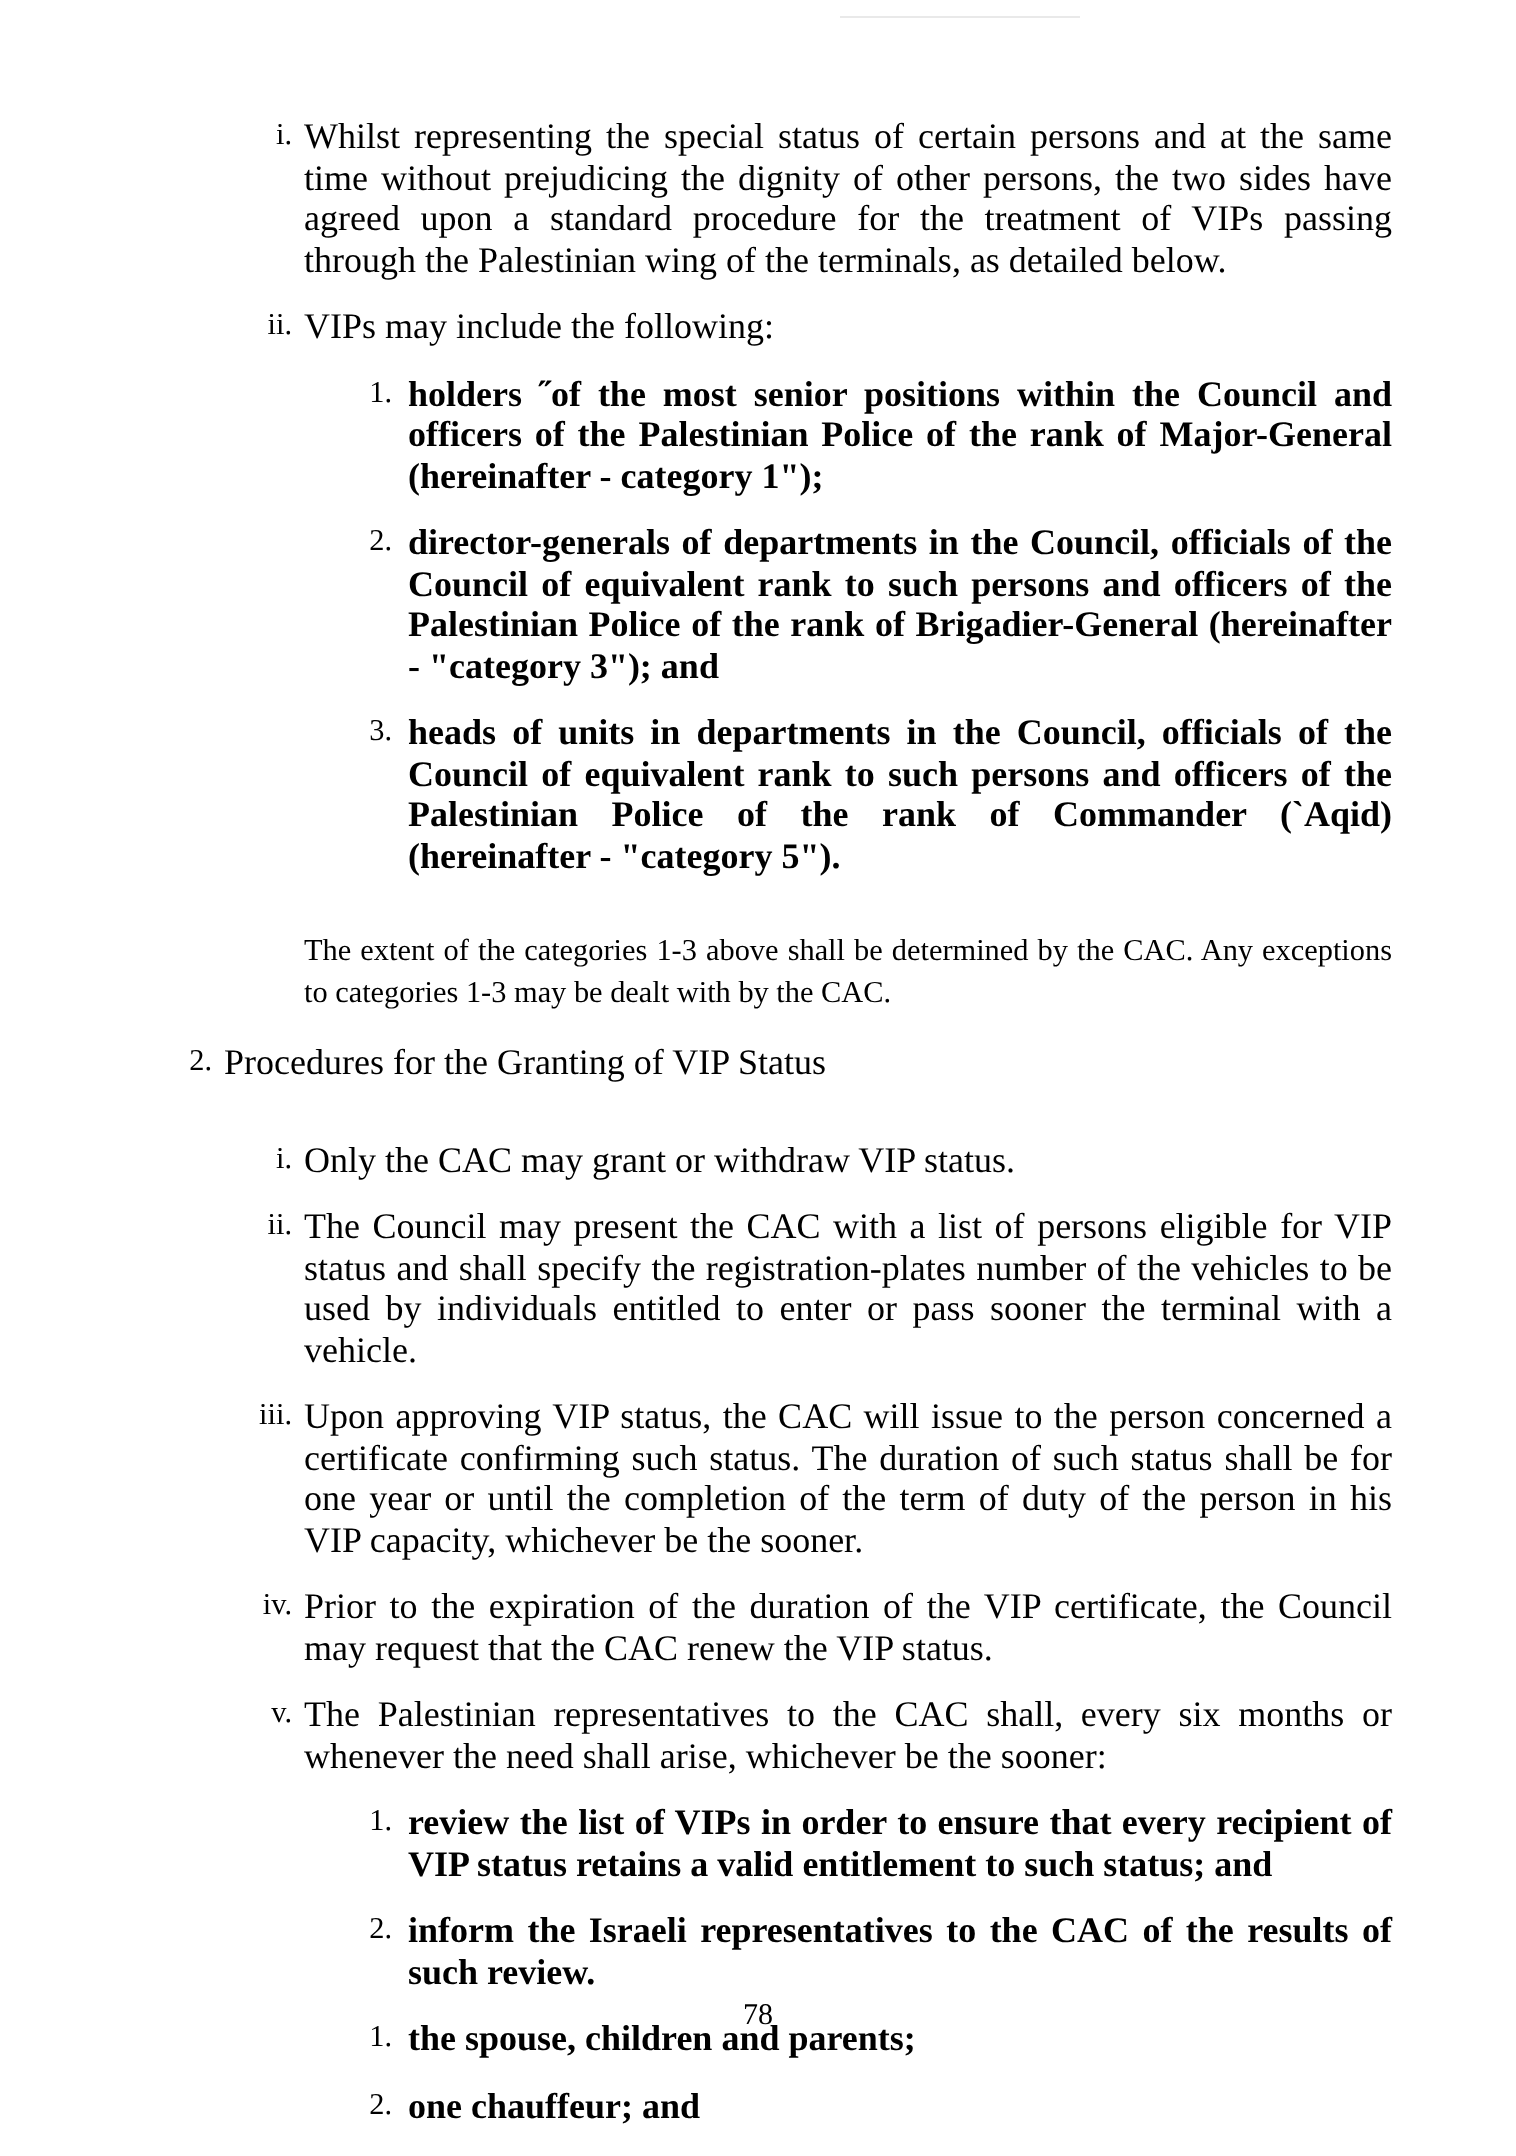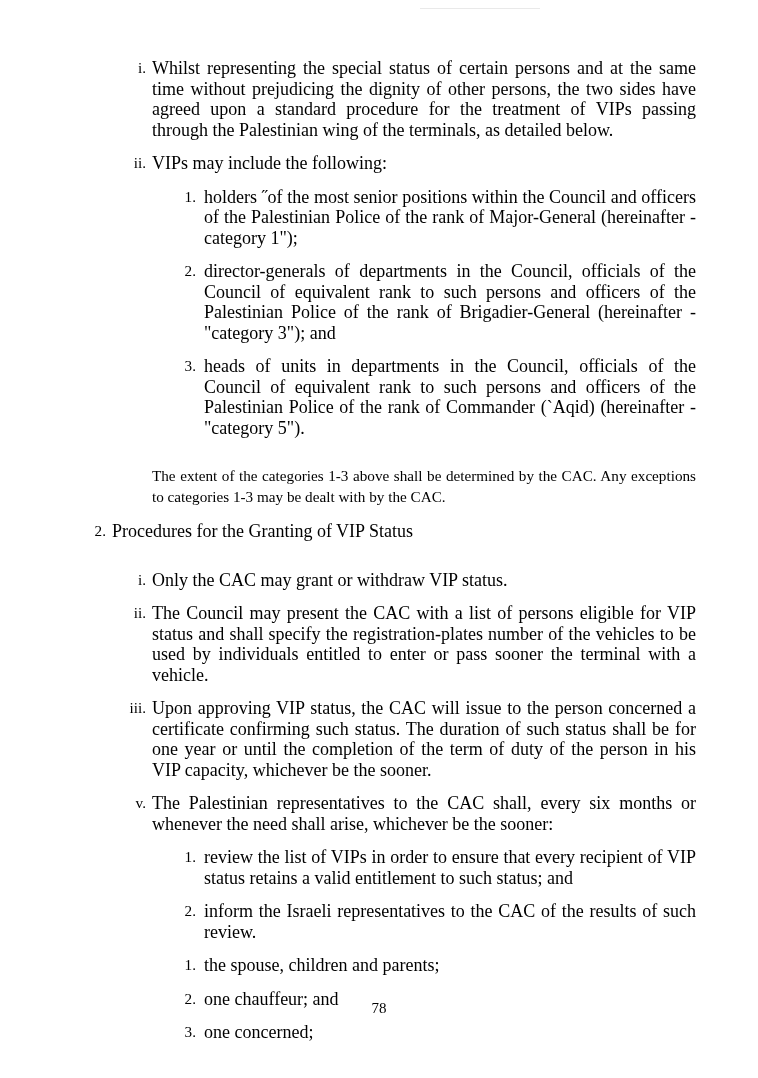--- a/index.html
+++ b/index.html
@@ -42,21 +42,21 @@
     text-align: justify;
     text-justify: inter-word;
   }
 
   
   .lvl-roman > .marker { left: 48px; width: 20px; }
   .lvl-roman > .body   { padding-left: 74px; }
 
   
   .lvl-arabic > .marker { left: 100px; width: 18px; }
-  .lvl-arabic > .body   { padding-left: 126px; }
+  .lvl-arabic > .body   { padding-left: 126px; font-weight: bold; }
 
   
   .lvl-top > .marker { left: 12px; width: 16px; }
   .lvl-top > .body   { padding-left: 34px; }
 
   .plain-para {
     font-size: 15.2px;
     line-height: 20.5px;
     text-align: justify;
     padding-left: 74px;
@@ -138,20 +138,24 @@
     <div class="item lvl-roman">
       <span class="marker">ii.</span>
       <div class="body">The Council may present the CAC with a list of persons eligible for VIP status and shall specify the registration-plates number of the vehicles to be used by individuals entitled to enter or pass sooner the terminal with a vehicle.</div>
     </div>
 
     <div class="item lvl-roman">
       <span class="marker">iii.</span>
       <div class="body">Upon approving VIP status, the CAC will issue to the person concerned a certificate confirming such status. The duration of such status shall be for one year or until the completion of the term of duty of the person in his VIP capacity, whichever be the sooner.</div>
     </div>
 
+    <div class="item lvl-roman">
+      <span class="marker">iv.</span>
+      <div class="body">Prior to the expiration of the duration of the VIP certificate, the Council may request that the CAC renew the VIP status.</div>
+    </div>
 
     <div class="item lvl-roman">
       <span class="marker">v.</span>
       <div class="body">The Palestinian representatives to the CAC shall, every six months or whenever the need shall arise, whichever be the sooner:</div>
     </div>
 
     <div class="block-group">
       <div class="item lvl-arabic">
         <span class="marker">1.</span>
         <div class="body">review the list of VIPs in order to ensure that every recipient of VIP status retains a valid entitlement to such status; and</div>

